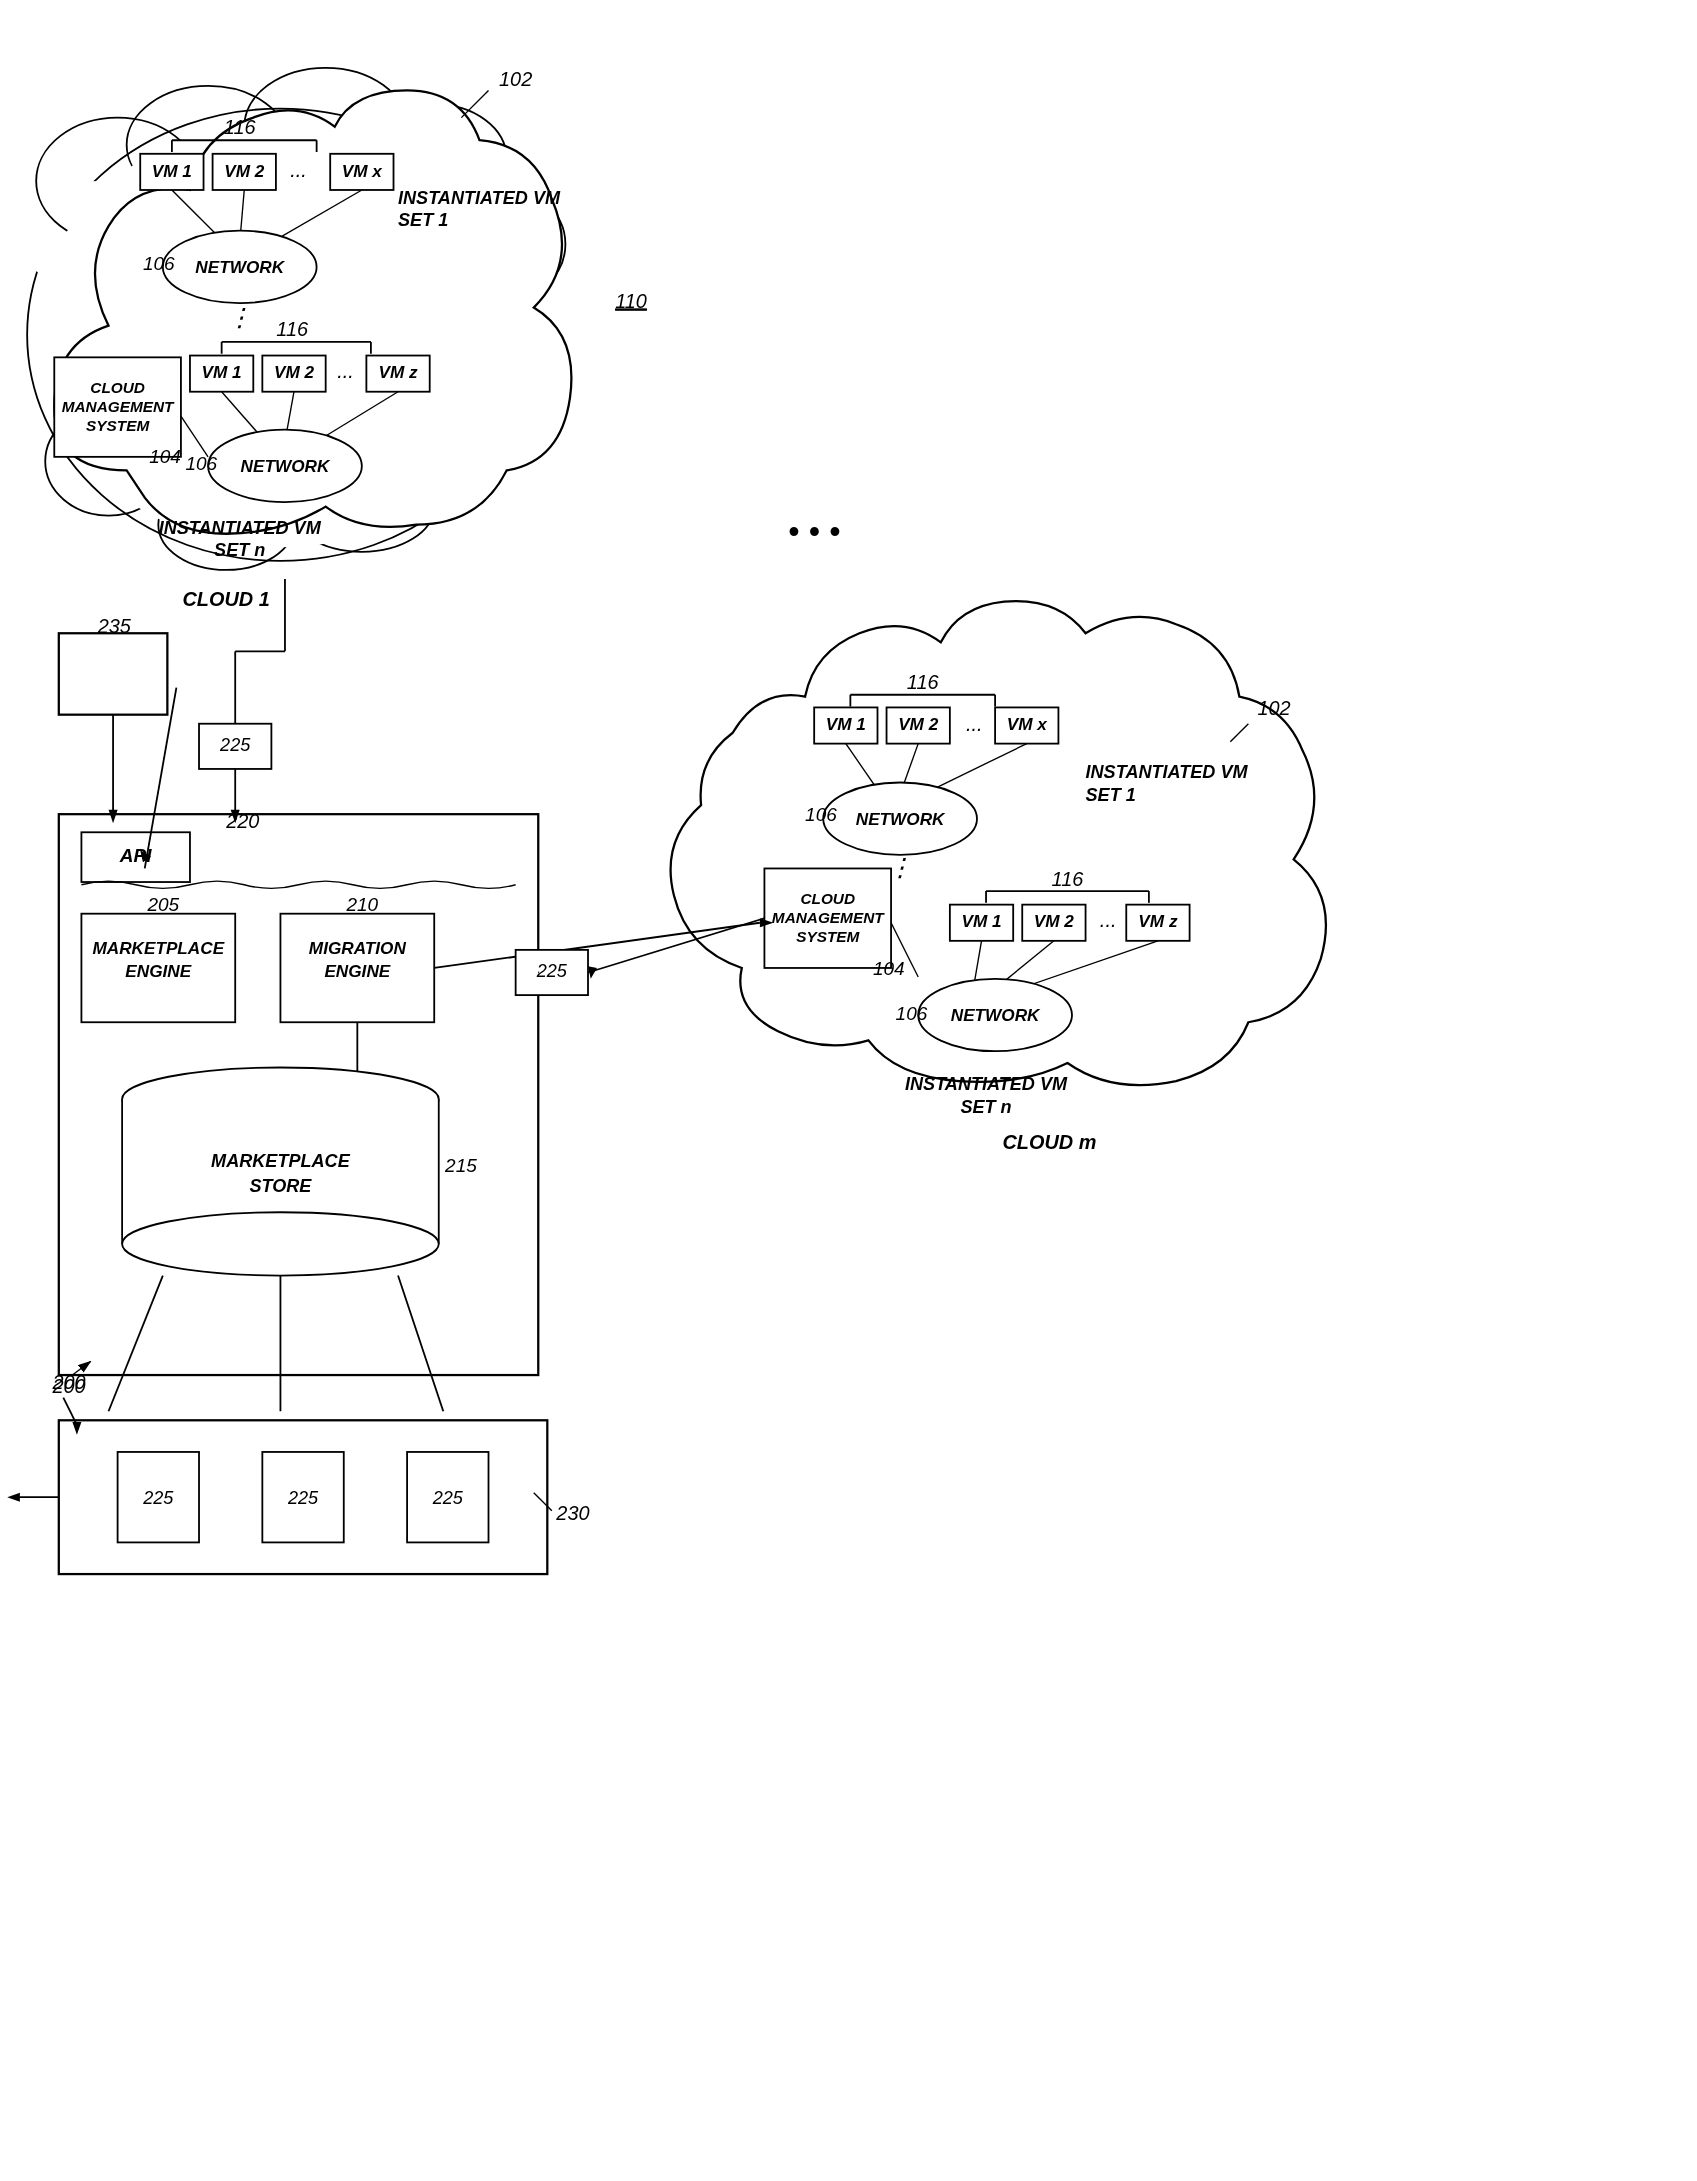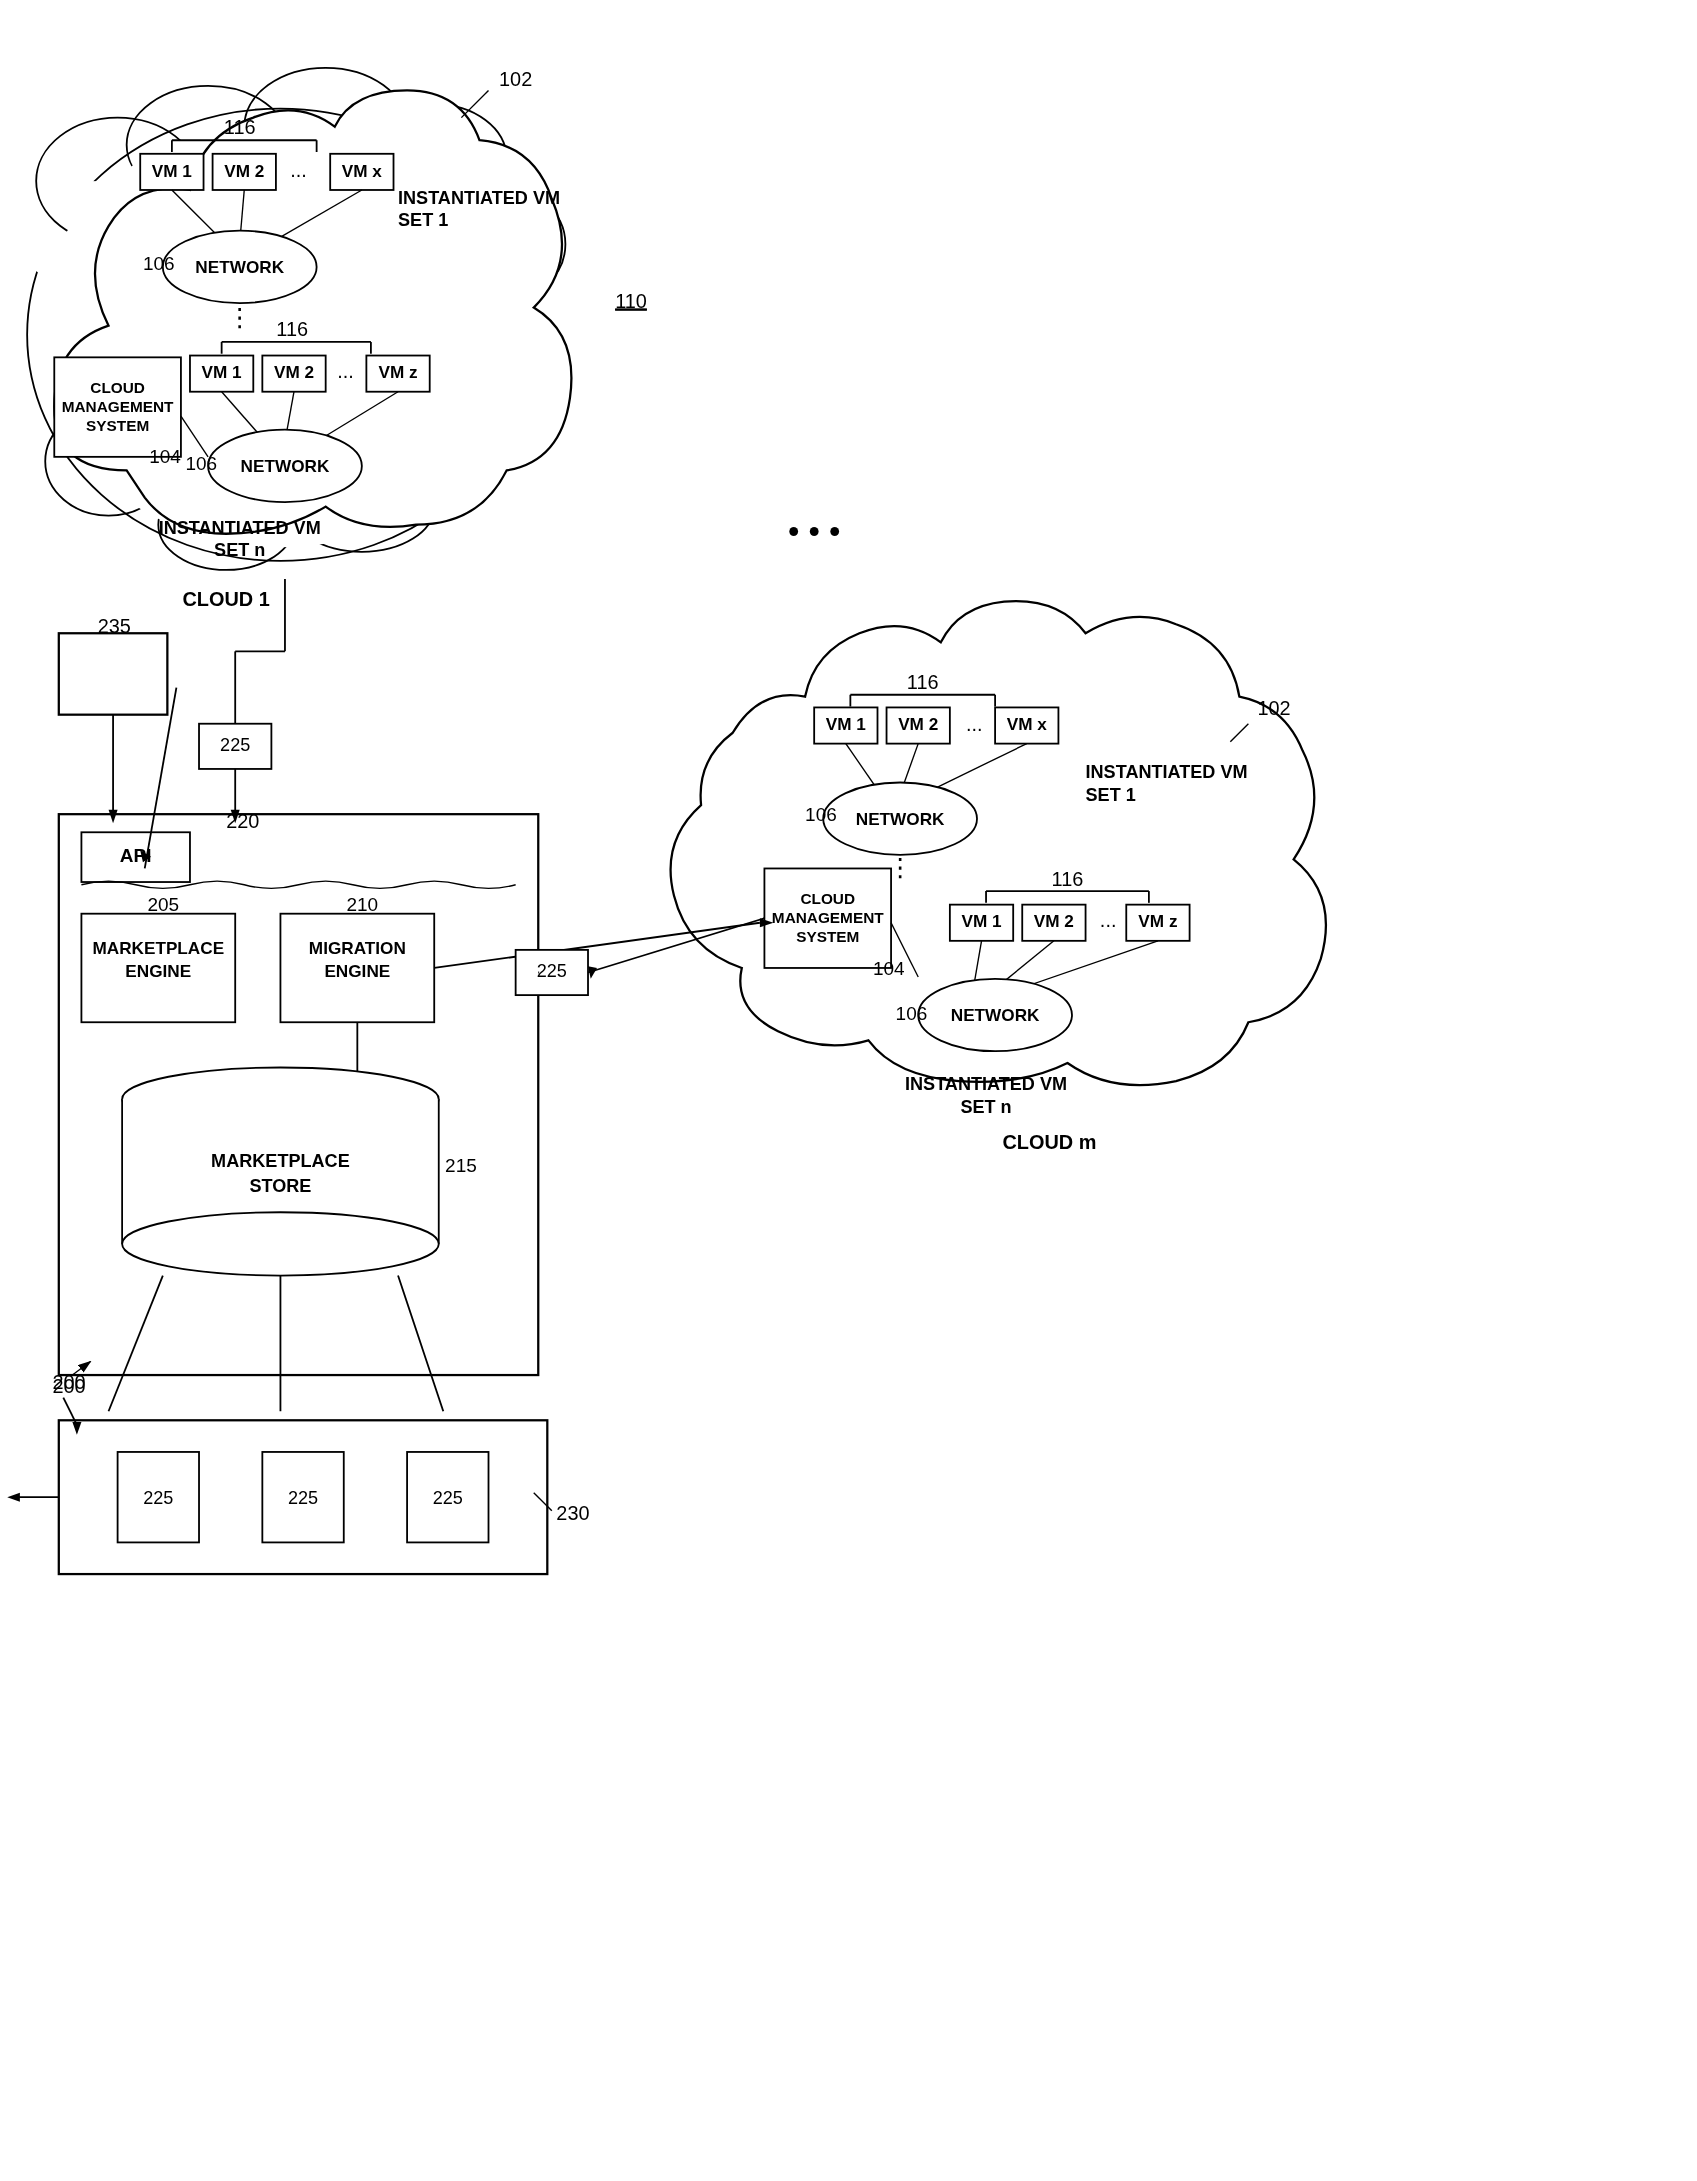--- a/index.html
+++ b/index.html
@@ -9,20 +9,21 @@
       width: 1698px;
       height: 2182px;
       position: relative;
       overflow: hidden;
     }
     .diagram-container {
       position: absolute;
       top: 0; left: 0;
       width: 1698px;
       height: 2182px;
+      font-style: italic;
     }
   </style>
 </head>
 <body>
 
 <div class="diagram-container">
 
   <svg width="1698" height="2182" style="position:absolute;top:0;left:0;" viewBox="0 0 1877 2412">
 
     <ellipse cx="310" cy="370" rx="280" ry="250" fill="none" stroke="#000" stroke-width="2"></ellipse>

